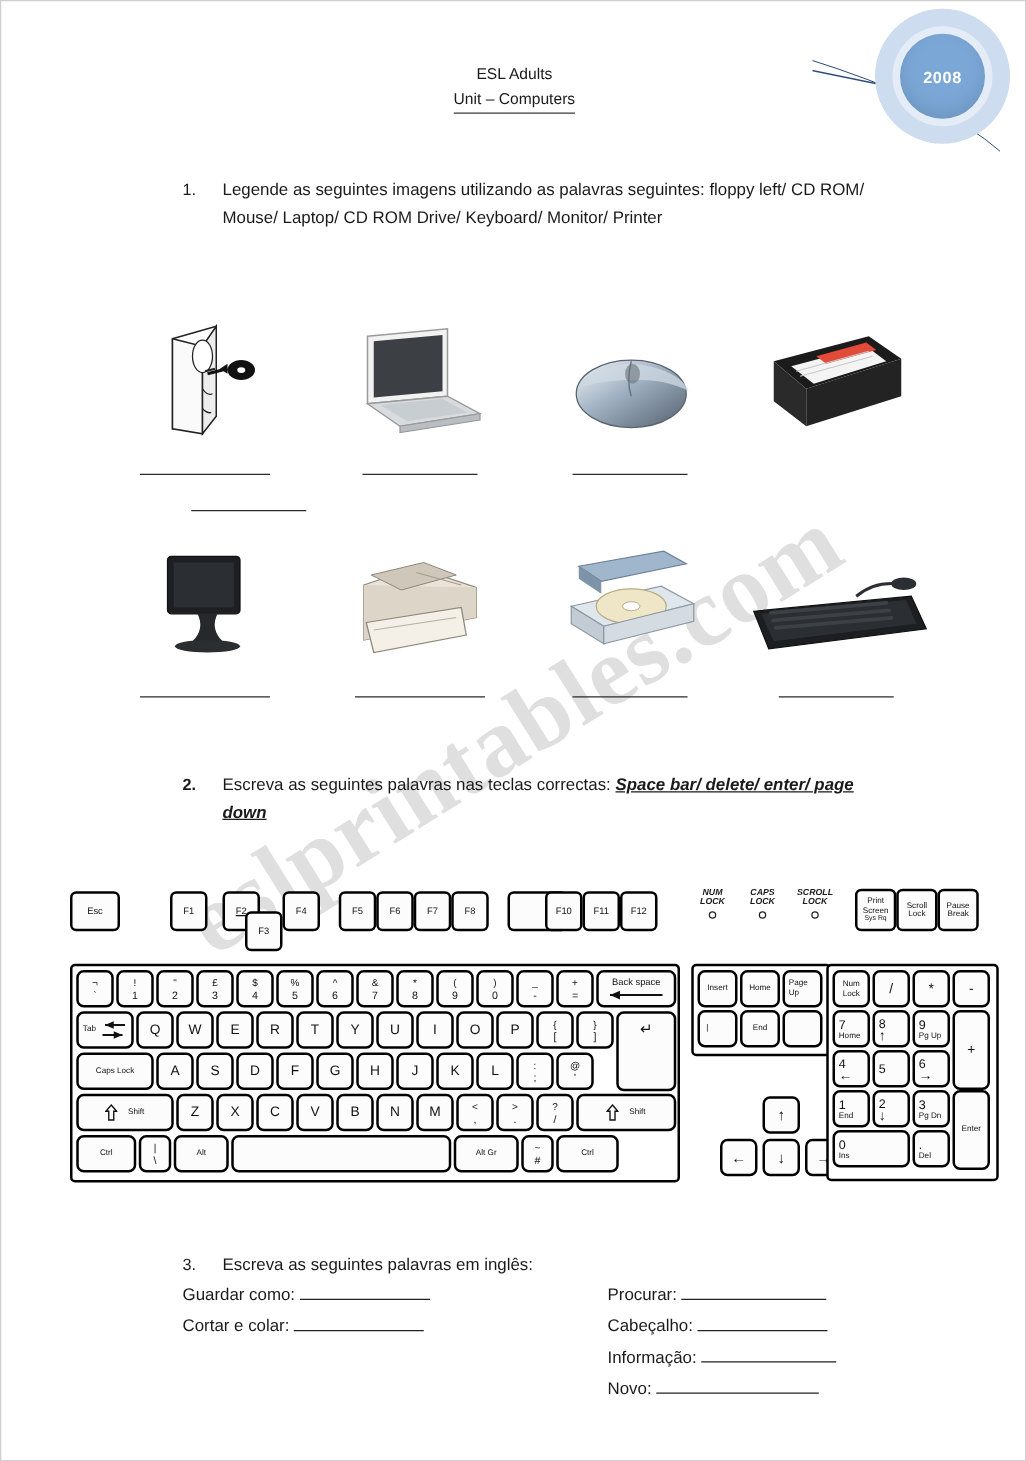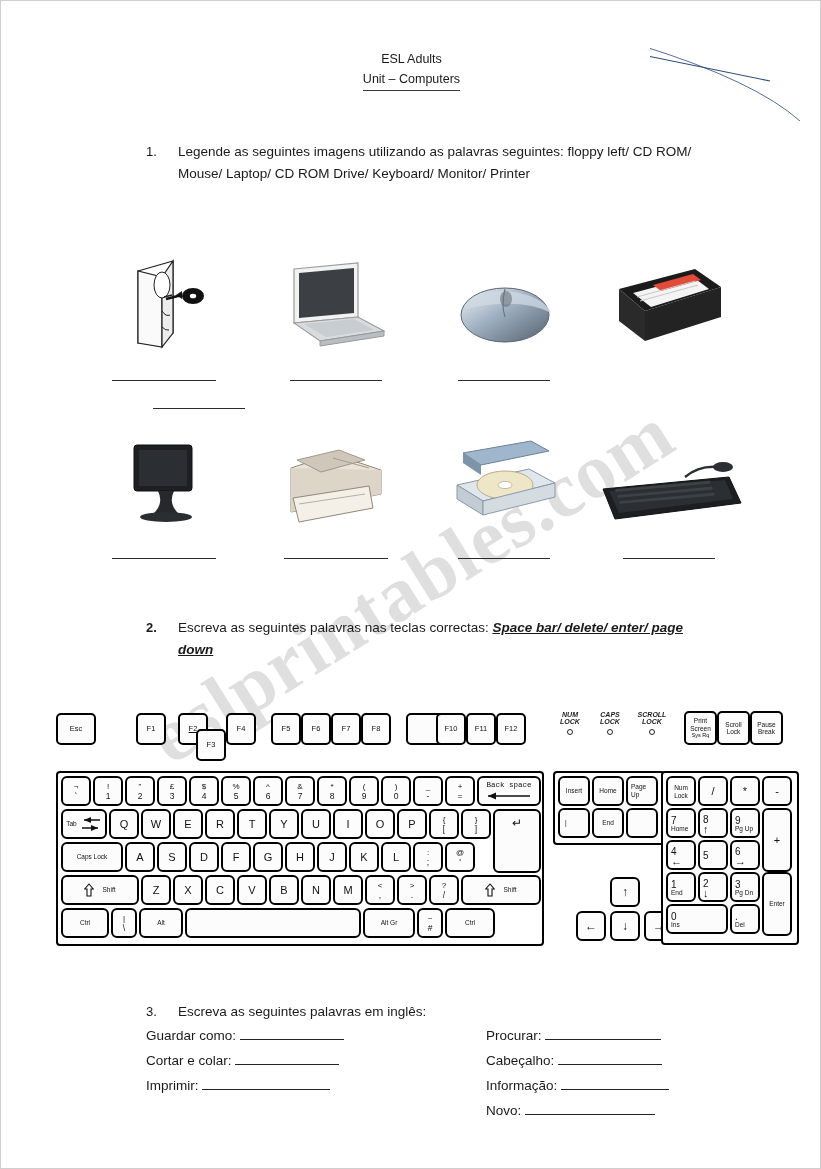--- a/index.html
+++ b/index.html
@@ -84,21 +84,21 @@
     text-align:center;
     vertical-align:top;
   }
   .key.sq { border-radius:5px; }
   .row { position:relative; white-space:nowrap; }
   .dual { display:flex; flex-direction:column; align-items:center; justify-content:center; gap:1px; padding-top:1px; }
   .dual .top { font-size:8px; }
   .dual .bot { font-size:8.5px; }
   .letter { font-size:11px; }
   .lab { font-size:6.5px; }
-  .lab2 { font-size:7.5px;font-family:Liberation Mono, monospace; }
+  .lab2 { font-size:7.5px; }
   .leds { position:absolute; font-size:7px; font-style:italic; font-weight:bold; text-align:center; }
   .led-dot {
     width:6px; height:6px; border-radius:50%;
     border:1.3px solid #222; margin:4px auto 0;
   }
   .mainblock { position:absolute; left:0; top:66px; border:2px solid #000; border-radius:4px; padding:3px; background:#fff; }
   .arrow-glyph { font-size:12px; line-height:1; }
 
   .kb-row { position:relative; height:33px; }
 
@@ -124,20 +124,27 @@
 
 <div class="page">
 
   <div class="watermark">eslprintables.com</div>
 
   <div class="corner-deco">
     <svg class="deco-line" viewBox="0 0 170 125">
       <path d="M-310 -8 L120 80" stroke="#2a4a7a" stroke-width="1.1" fill="none"></path>
       <path d="M-300 -20 Q60 40 150 120" stroke="#2a4a7a" stroke-width="0.8" fill="none"></path>
     </svg>
+    <div class="year-badge">
+      <div class="ring2">
+        <div class="ring3">
+          <span class="year-text">2008</span>
+        </div>
+      </div>
+    </div>
   </div>
 
   <div class="title-block">
     <div>ESL Adults</div>
     <div><span class="title-underline">Unit – Computers</span></div>
   </div>
 
   <div class="ex" id="ex1">
     <span class="ex-num">1.</span>
     <div class="ex-body">Legende as seguintes imagens utilizando as palavras seguintes: floppy left/ CD ROM/ Mouse/ Laptop/ CD ROM Drive/ Keyboard/ Monitor/ Printer</div>
@@ -643,24 +650,20 @@
     <div class="ex3-cols" style="height:104px;">
       <div class="ex3-col" style="left:0;">
         <div class="ex3-item">
           <span>Guardar como:</span>
           <span class="blank" style="width:104px;"></span>
         </div>
         <div class="ex3-item">
           <span>Cortar e colar:</span>
           <span class="blank" style="width:104px;"></span>
         </div>
-        <div class="ex3-item">
-          <span>Imprimir:</span>
-          <span class="blank" style="width:128px;"></span>
-        </div>
       </div>
       <div class="ex3-col" style="left:340px;">
         <div class="ex3-item">
           <span>Procurar:</span>
           <span class="blank" style="width:116px;"></span>
         </div>
         <div class="ex3-item">
           <span>Cabeçalho:</span>
           <span class="blank" style="width:104px;"></span>
         </div>

